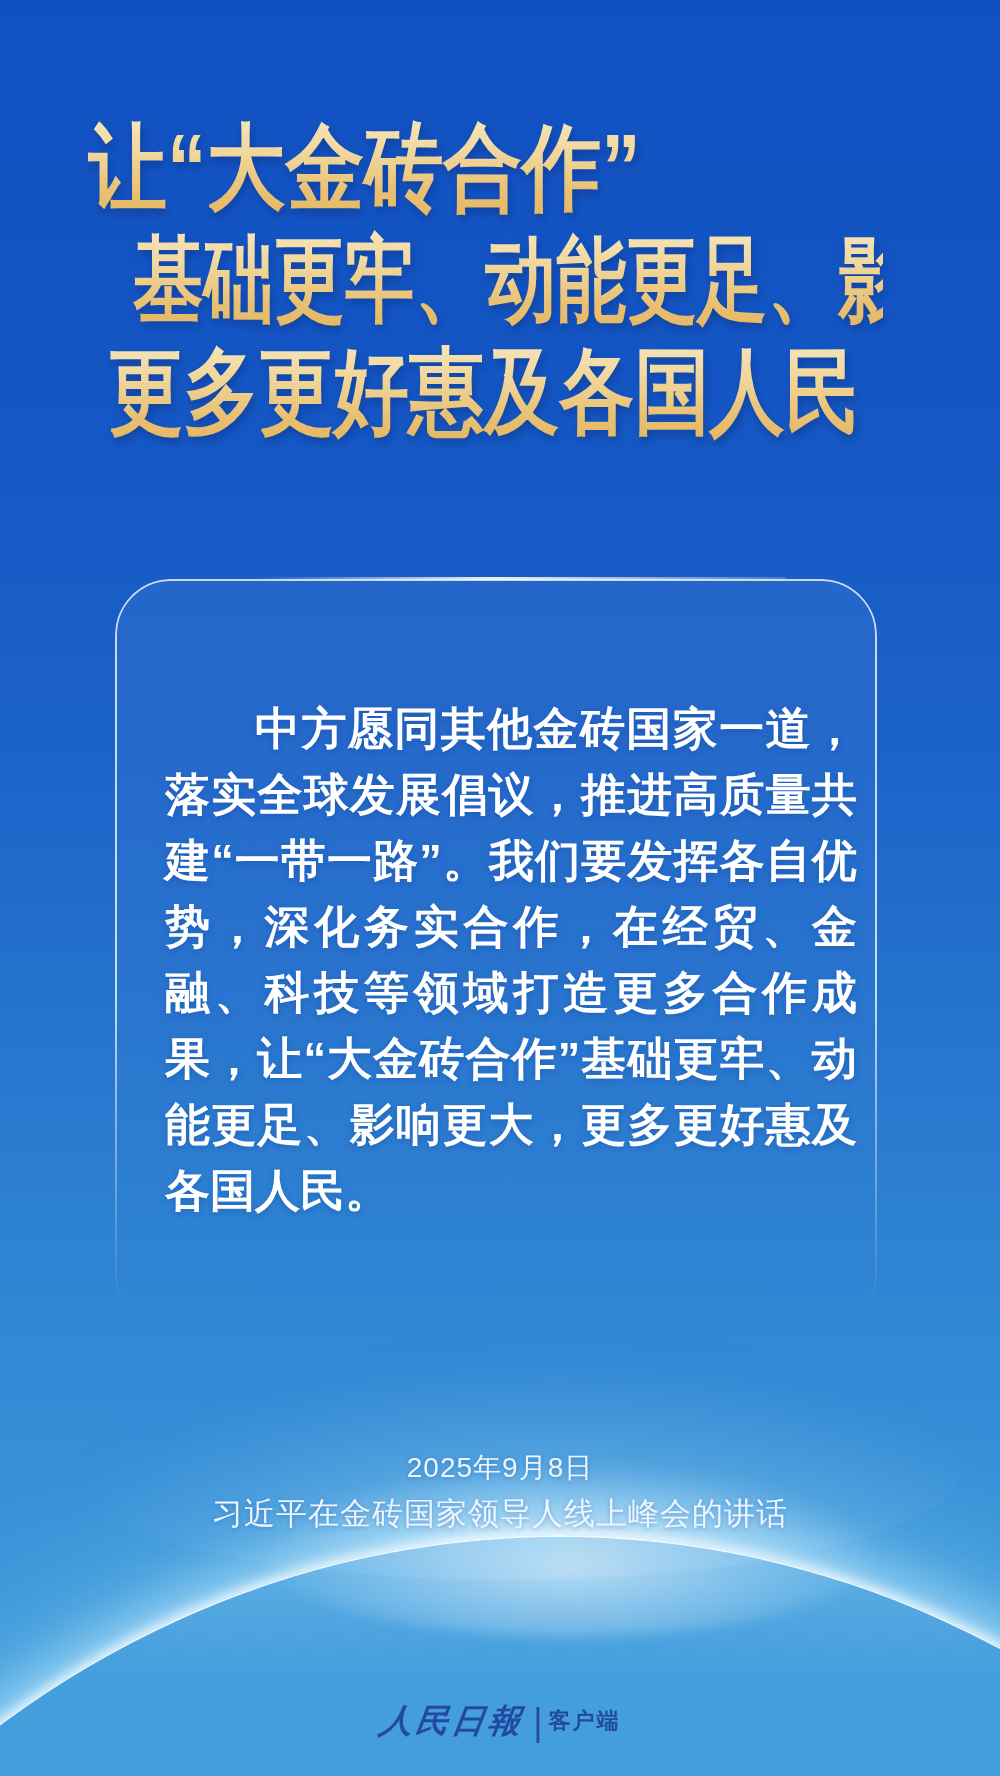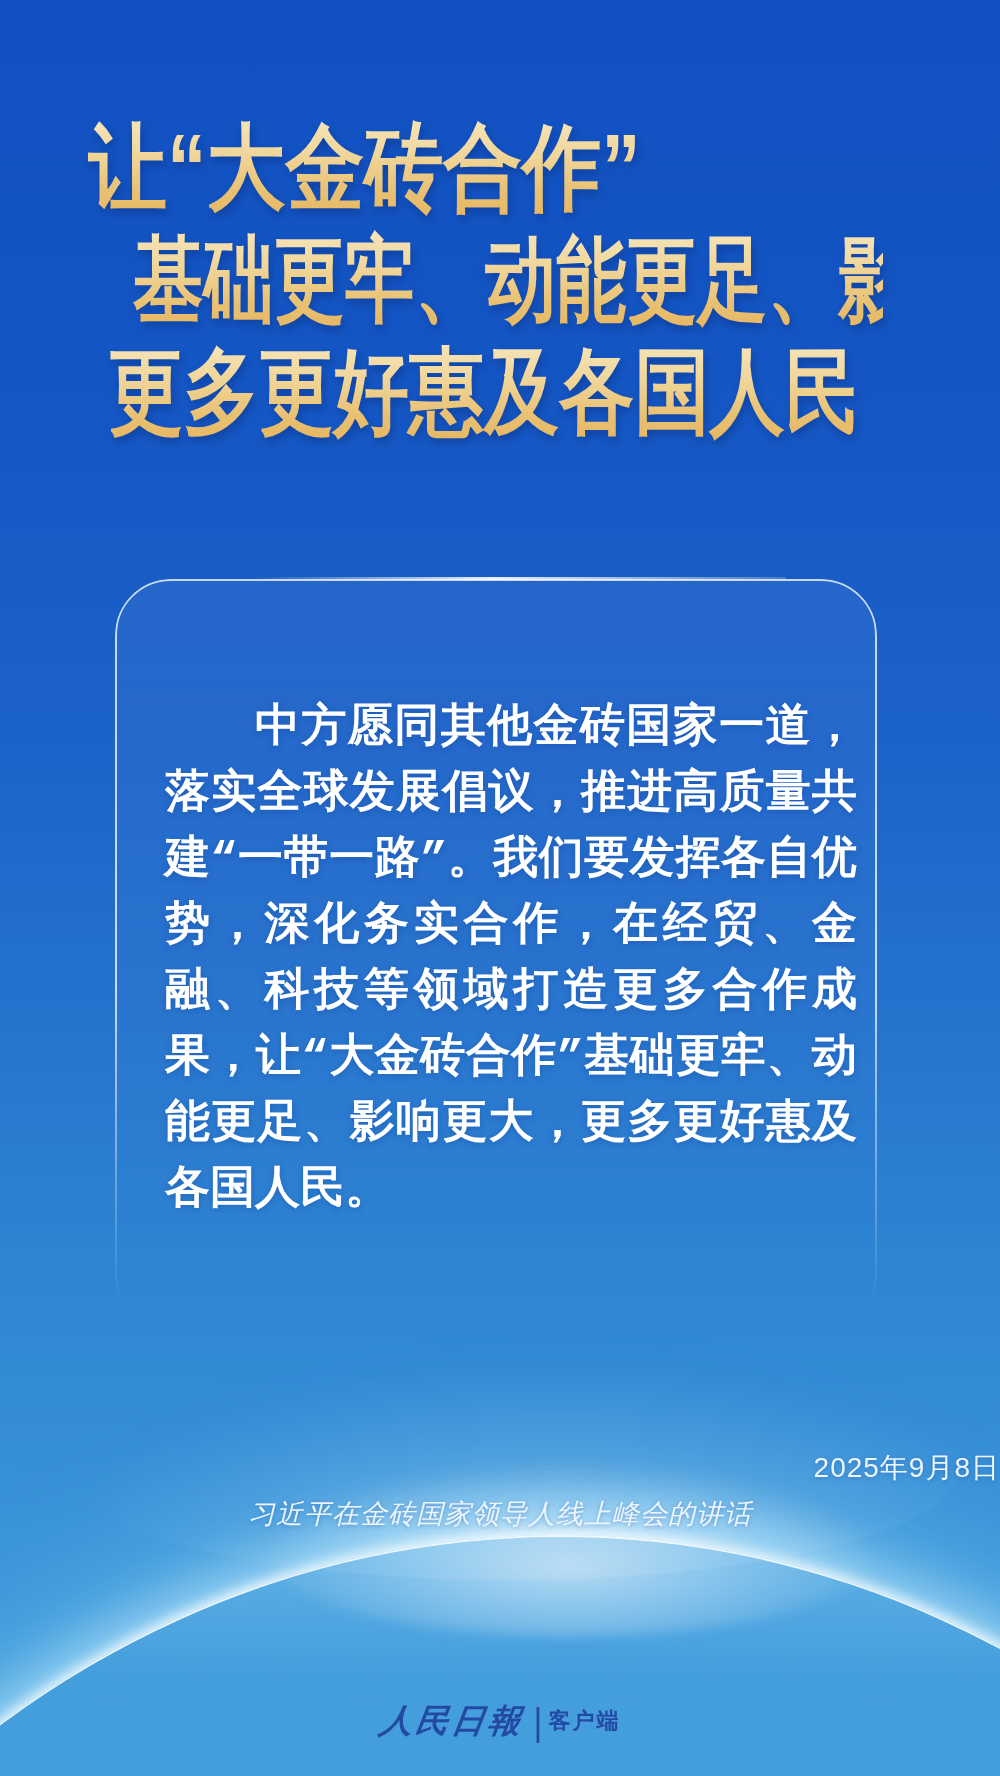--- a/index.html
+++ b/index.html
@@ -26,31 +26,31 @@
     background:linear-gradient(180deg,rgba(255,255,255,0.055) 0%,rgba(255,255,255,0.02) 55%,rgba(255,255,255,0) 90%);}
   .card::before{content:"";position:absolute;inset:0;border-radius:56px;
     border:2px solid rgba(255,255,255,0.75);
     -webkit-mask:linear-gradient(180deg,#000 0%,#000 55%,transparent 97%);
     mask:linear-gradient(180deg,#000 0%,#000 55%,transparent 97%);}
   .card::after{content:"";position:absolute;left:18%;top:-2px;width:70%;height:3px;border-radius:3px;
     background:linear-gradient(90deg,rgba(255,255,255,0) 0%,rgba(255,255,255,0.9) 45%,rgba(255,255,255,0.2) 100%);
     filter:blur(0.5px);}
   .quote{
     position:absolute;left:50px;right:20px;top:117px;
-    font-family:Liberation Mono, monospace;font-weight:700;
+    font-family:Liberation Sans, sans-serif;font-weight:700;
     font-size:45px;line-height:66px;color:#ffffff;
     text-align:justify;text-indent:2em;
     text-shadow:0 2px 6px rgba(15,60,150,0.35);
     margin:0;
   }
   
   .meta{position:absolute;top:1444px;left:0;width:1000px;text-align:center;color:#edf5fe;
     text-shadow:0 1px 4px rgba(20,70,160,0.35);}
-  .meta-date{font-size:28px;line-height:48px;letter-spacing:1px;text-align:right;}
-  .meta-source{font-size:27px;line-height:44px;letter-spacing:1px;font-style:italic;}
+  .meta-date{font-size:28px;line-height:48px;letter-spacing:1px;}
+  .meta-source{font-size:31px;line-height:44px;letter-spacing:1px;}
   
   .earth{position:absolute;left:-440px;top:1535px;width:2000px;height:2200px;border-radius:50%;
     background:linear-gradient(180deg,rgba(160,225,252,0.40) 0%,rgba(110,195,240,0.18) 6%,rgba(90,180,235,0.06) 14%,rgba(80,170,230,0) 30%);
     box-shadow:0 -3px 14px rgba(255,255,255,0.95),
                0 -12px 55px 8px rgba(185,232,252,0.75),
                0 -34px 130px 30px rgba(125,203,245,0.45);
     border-top:2px solid rgba(245,252,255,0.95);}
   .crest-glow{position:absolute;left:260px;top:1462px;width:620px;height:175px;border-radius:50%;
     background:radial-gradient(ellipse at 50% 60%,rgba(255,255,255,0.55) 0%,rgba(215,242,255,0.25) 45%,rgba(255,255,255,0) 72%);
     filter:blur(6px);}

